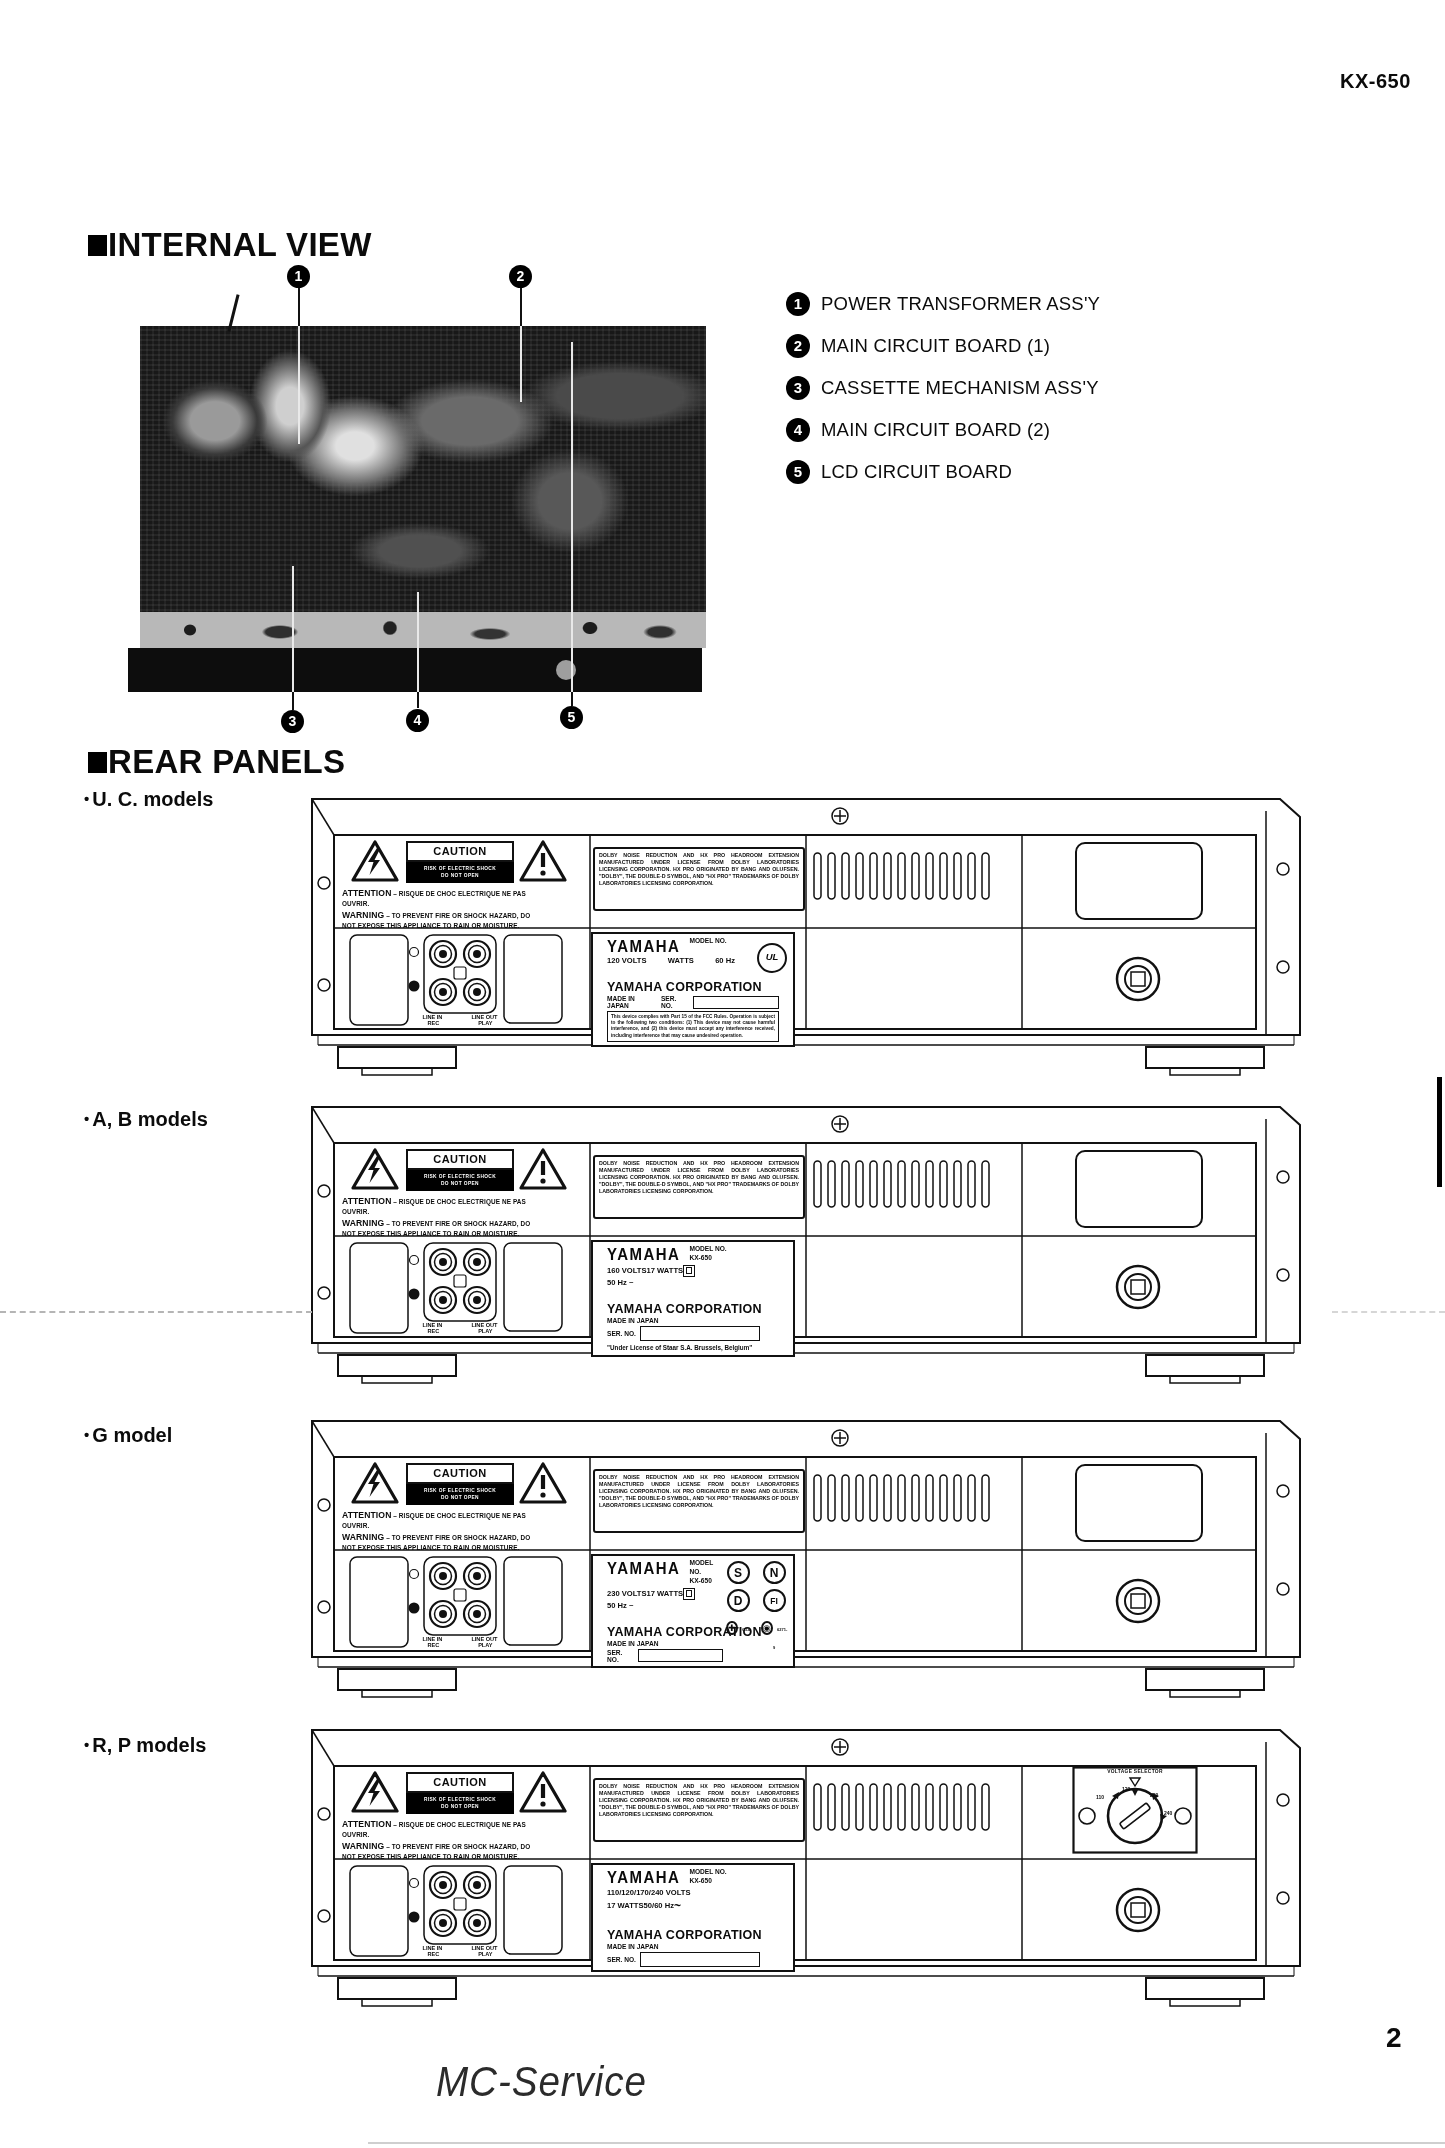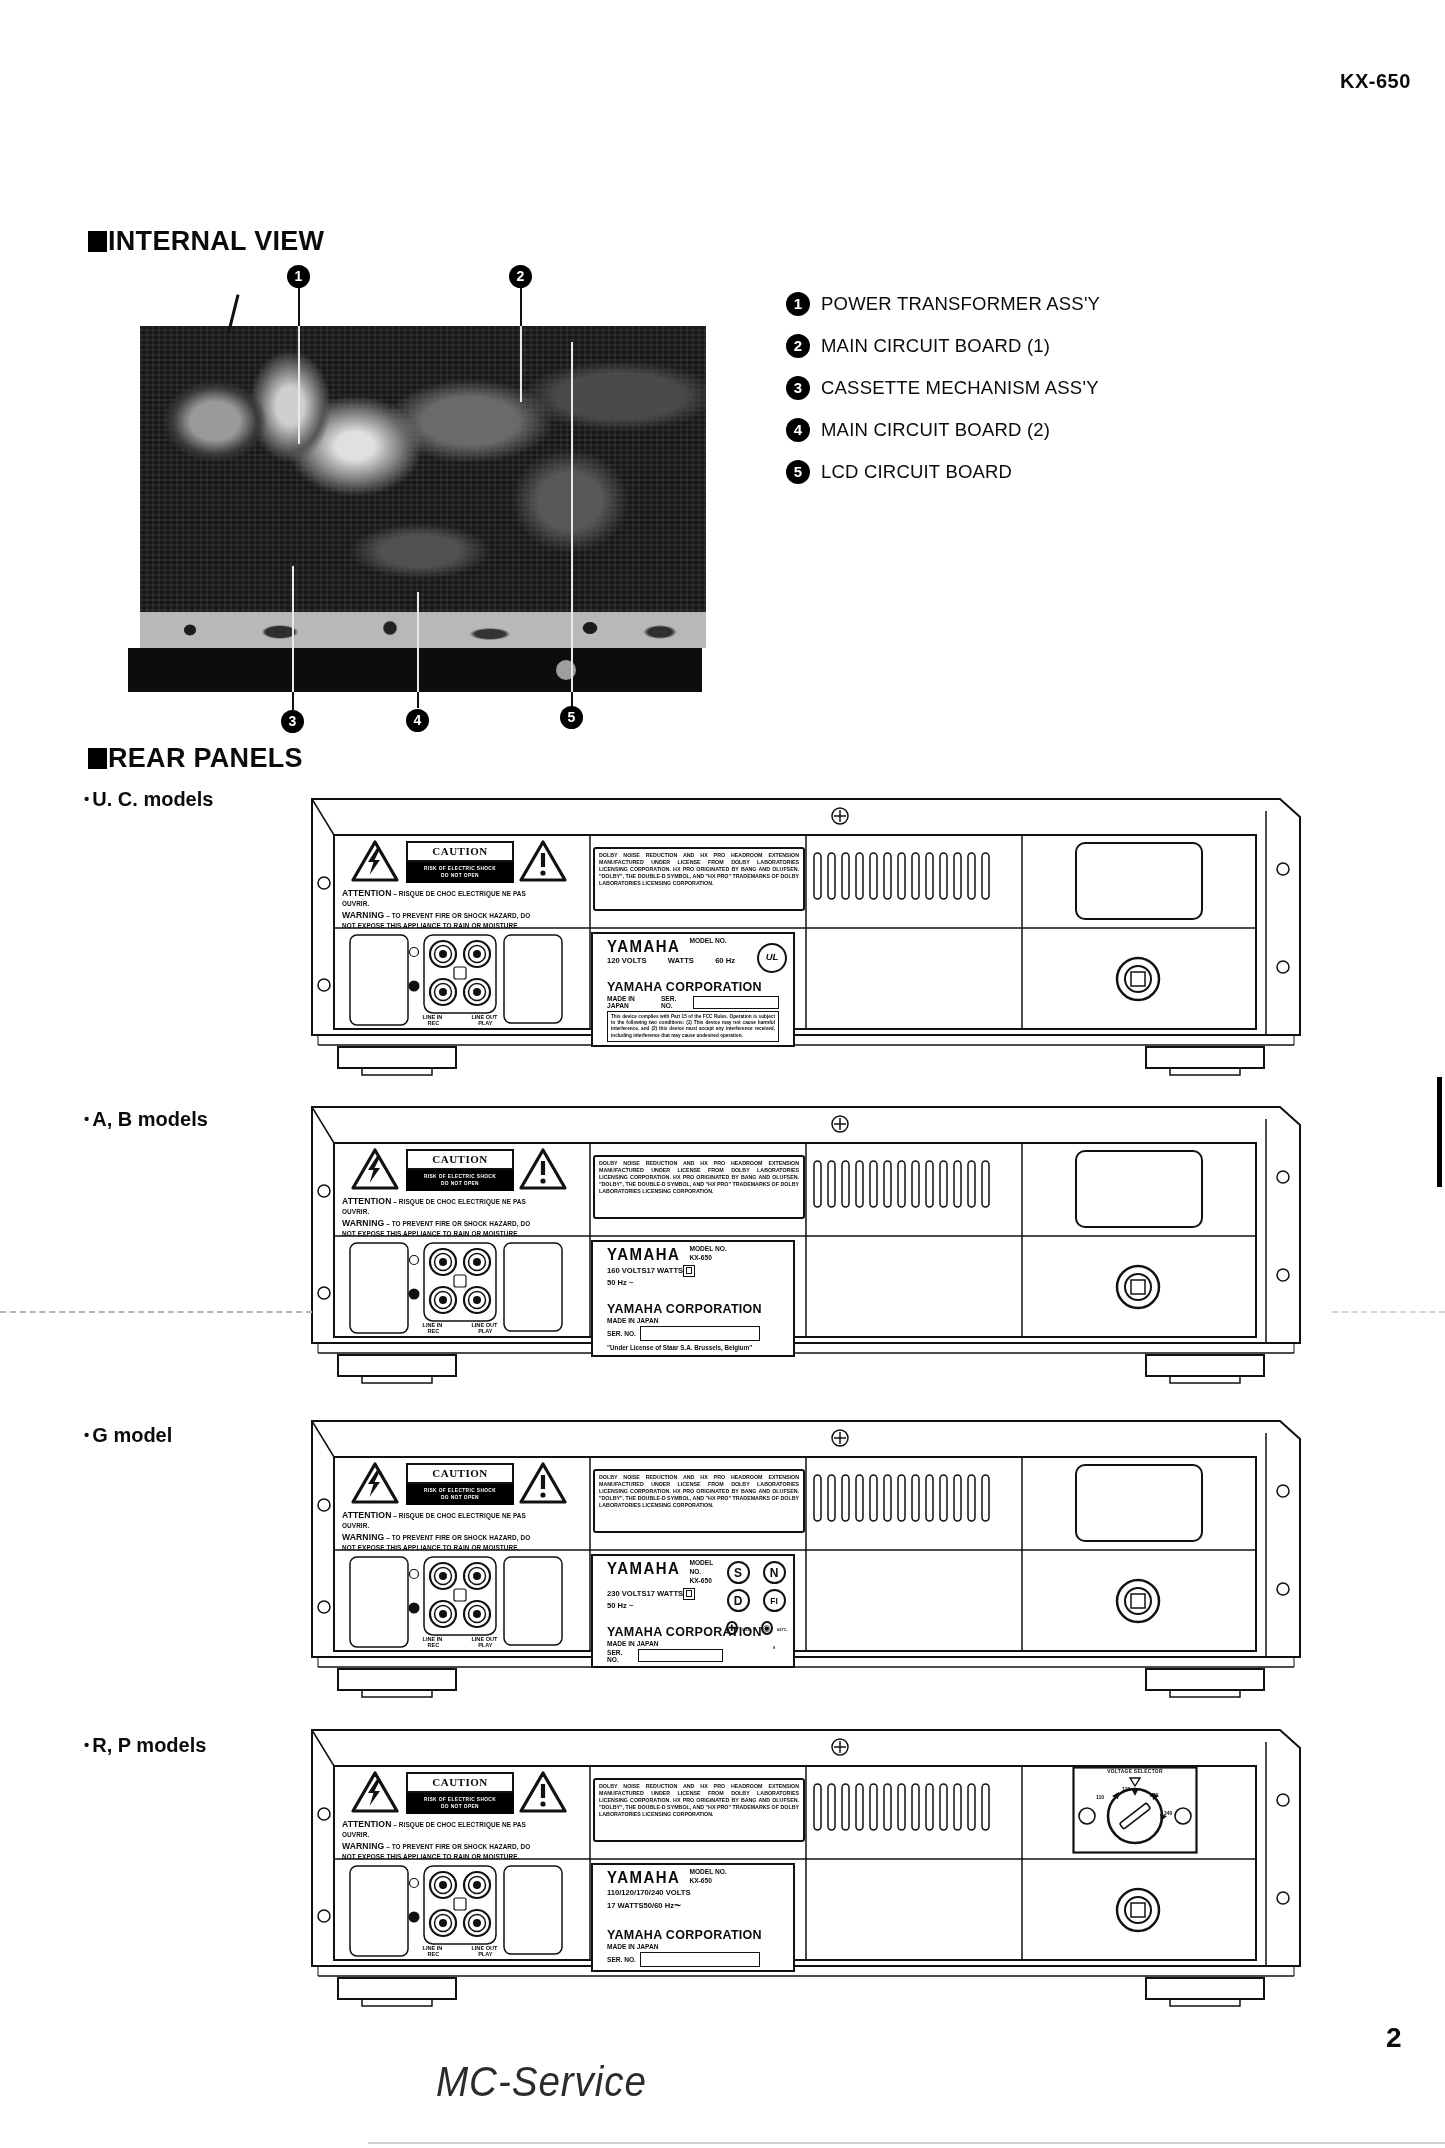--- a/index.html
+++ b/index.html
@@ -1,18 +1,18 @@
 <!DOCTYPE html>
 <html><head>
 <meta charset="utf-8">
 <style>
   html,body{margin:0;padding:0;}
   body{width:1445px;height:2148px;background:#fff;font-family:"Liberation Sans","DejaVu Sans",sans-serif;color:#0b0b0b;position:relative;overflow:hidden;}
   
-  .sec-head{position:absolute;font-size:27px;font-weight:bold;letter-spacing:.3px;display:flex;align-items:center;}
+  .sec-head{position:absolute;font-size:33px;font-weight:bold;letter-spacing:.3px;display:flex;align-items:center;}
   .sq{display:inline-block;width:19px;height:21px;background:#000;margin-right:1px;}
   .sub-label{position:absolute;font-size:20px;font-weight:bold;}
   .sub-label .blt{font-size:15px;vertical-align:2px;margin-right:3px;}
   
   .legend{position:absolute;left:786px;top:292px;}
   .legend .li{display:flex;align-items:center;gap:11px;margin-bottom:18px;}
   .badge{width:24px;height:24px;background:#000;color:#fff;border-radius:50%;text-align:center;line-height:24px;font-weight:bold;font-size:15px;flex:0 0 auto;}
   .legend .lt{font-size:18.5px;letter-spacing:.2px;white-space:nowrap;}
   
   .photo-main{position:absolute;left:140px;top:326px;width:566px;height:290px;background-color:#181818;background-image:
@@ -38,21 +38,21 @@
   .ln{position:absolute;width:2px;background:#111;}
   .lnw{position:absolute;width:2px;background:#e9e9e9;}
   .mk-badge{position:absolute;width:23px;height:23px;background:#000;color:#fff;border-radius:50%;text-align:center;line-height:23px;font-weight:bold;font-size:14px;}
   
   .panel{position:absolute;left:300px;width:1010px;height:300px;}
   .panel svg.art{position:absolute;left:0;top:0;width:1010px;height:300px;}
   .caution{position:absolute;left:42px;top:44px;width:236px;height:92px;}
   .caution .tri{position:absolute;width:50px;height:44px;}
   .tri1{left:8px;top:0;}
   .tri2{left:176px;top:0;}
-  .cbox{position:absolute;left:64px;top:2px;width:104px;height:17px;border:2px solid #111;text-align:center;font-weight:bold;font-size:11px;line-height:16px;letter-spacing:.5px;font-family:Liberation Serif, serif;}
+  .cbox{position:absolute;left:64px;top:2px;width:104px;height:17px;border:2px solid #111;text-align:center;font-weight:bold;font-size:11px;line-height:16px;letter-spacing:.5px;}
   .bbox{position:absolute;left:64px;top:23px;width:108px;height:21px;background:#000;color:#fff;text-align:center;padding-top:3px;box-sizing:border-box;}
   .bbox div{font-size:4.8px;font-weight:bold;line-height:1.5;letter-spacing:.4px;}
   .ctext{position:absolute;left:0;top:48px;width:236px;}
   .cl{font-size:6.4px;font-weight:bold;line-height:1.45;letter-spacing:.1px;}
   .clb{font-size:8.6px;}
   .dolby{position:absolute;left:293px;top:52px;width:200px;height:54px;border:2px solid #111;border-radius:3px;padding:3px 4px;font-size:5.3px;font-weight:bold;line-height:1.3;text-align:justify;box-sizing:content-box;}
   .jack-labels{position:absolute;left:108px;top:219px;width:104px;font-size:5.6px;font-weight:bold;text-align:center;}
   .jack-labels .jr{display:flex;justify-content:space-around;}
   .nameplate{position:absolute;left:291px;top:137px;width:204px;min-height:96px;border:2px solid #111;padding:3px 14px;box-sizing:border-box;background:#fff;}
   .np-r1{display:flex;gap:9px;align-items:flex-start;}

